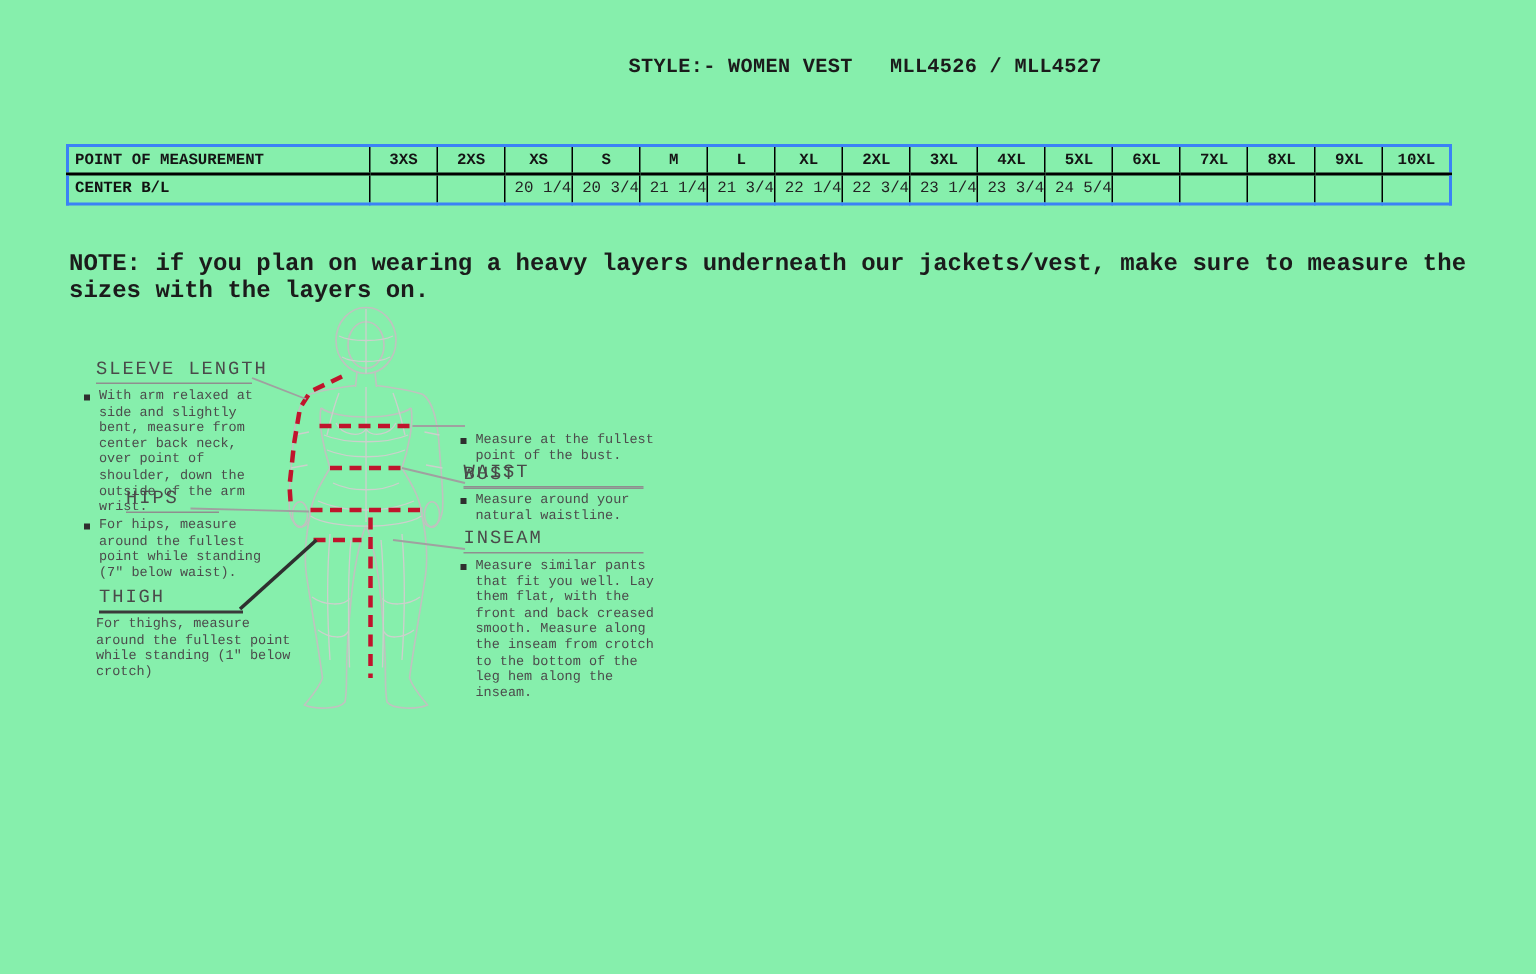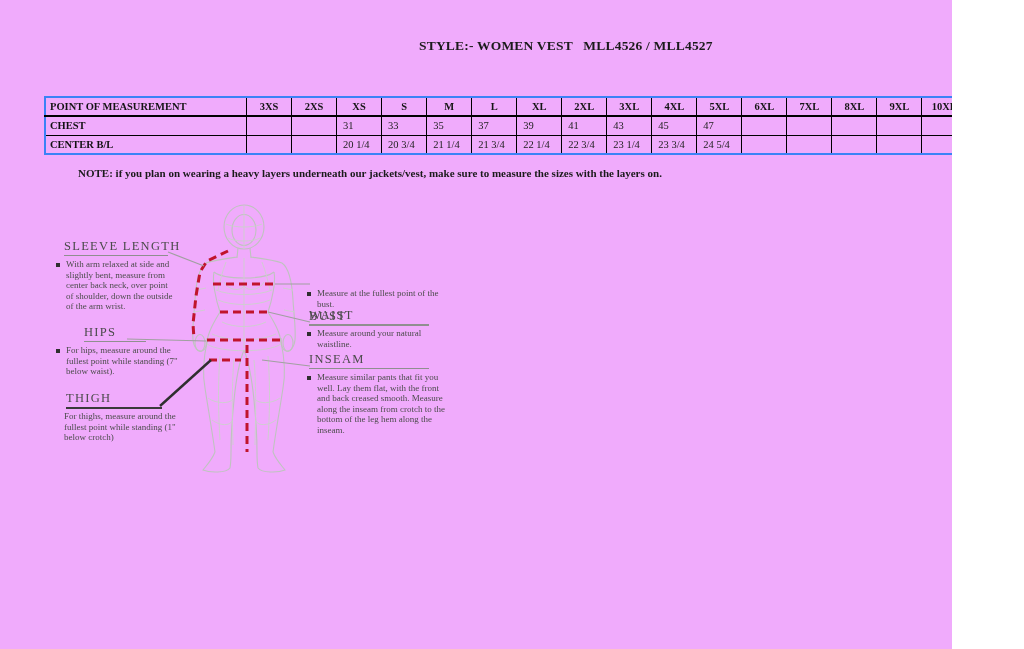--- a/index.html
+++ b/index.html
@@ -1,34 +1,34 @@
 <!DOCTYPE html>
 <html><head>
 <meta charset="utf-8">
 <style>
   html,body{margin:0;padding:0;background:#fff;}
-  #page{position:relative;width:952px;height:649px;background:#f0abfc;overflow:hidden;
-        font-family:Liberation Serif, serif;color:#141414;}
+  #page{position:relative;width:1024px;height:649px;background:#86efac;overflow:hidden;
+        font-family:Liberation Mono, monospace;color:#141414;}
 
   
   #title{position:absolute;left:419px;top:38px;font-size:13.5px;font-weight:bold;
          letter-spacing:.2px;white-space:pre;color:#1b1b1b;}
 
   
   #size-table{position:absolute;left:44px;top:96px;width:924px;border-collapse:collapse;
               table-layout:fixed;border:2px solid #3b82f6;}
   #size-table th,#size-table td{border:1.5px solid #000;font-size:10.5px;height:17px;
               padding:0;overflow:hidden;white-space:nowrap;}
   #size-table th{font-weight:bold;text-align:center;border-bottom:2px solid #000;}
   #size-table th:first-child{width:196px;text-align:left;padding-left:4px;}
   #size-table td{height:17.5px;text-align:left;padding-left:6px;font-weight:normal;color:#222;}
   #size-table td.row-label{font-weight:bold;padding-left:4px;color:#111;}
 
   
-  #note{position:absolute;left:46px;top:167px;font-size:11px;font-weight:bold;color:#1b1b1b;margin-left:32px;}
+  #note{position:absolute;left:46px;top:167px;font-size:16px;font-weight:bold;color:#1b1b1b;}
 
   
   .dhead{position:absolute;font-size:12.5px;letter-spacing:1.3px;color:#4a4a4a;
          line-height:13px;padding-bottom:2px;border-bottom:1px solid #8f8f8f;white-space:nowrap;}
   .dhead.dark{border-bottom:2px solid #3a3a3a;}
   .dtext{position:absolute;font-size:9px;line-height:10.6px;color:#4c4c4c;}
   .bullet{position:absolute;width:4px;height:4px;background:#2f2f2f;}
 
   svg{position:absolute;left:0;top:0;pointer-events:none;}
 </style>
@@ -55,39 +55,20 @@
           <th>4XL</th>
           <th>5XL</th>
           <th>6XL</th>
           <th>7XL</th>
           <th>8XL</th>
           <th>9XL</th>
           <th>10XL</th>
         </tr>
       </thead>
     <tbody>
-        <tr>
-          <td class="row-label">CHEST</td>
-          <td></td>
-          <td></td>
-          <td>31</td>
-          <td>33</td>
-          <td>35</td>
-          <td>37</td>
-          <td>39</td>
-          <td>41</td>
-          <td>43</td>
-          <td>45</td>
-          <td>47</td>
-          <td></td>
-          <td></td>
-          <td></td>
-          <td></td>
-          <td></td>
-        </tr>
         <tr>
           <td class="row-label">CENTER B/L</td>
           <td></td>
           <td></td>
           <td>20 1/4</td>
           <td>20 3/4</td>
           <td>21 1/4</td>
           <td>21 3/4</td>
           <td>22 1/4</td>
           <td>22 3/4</td>

